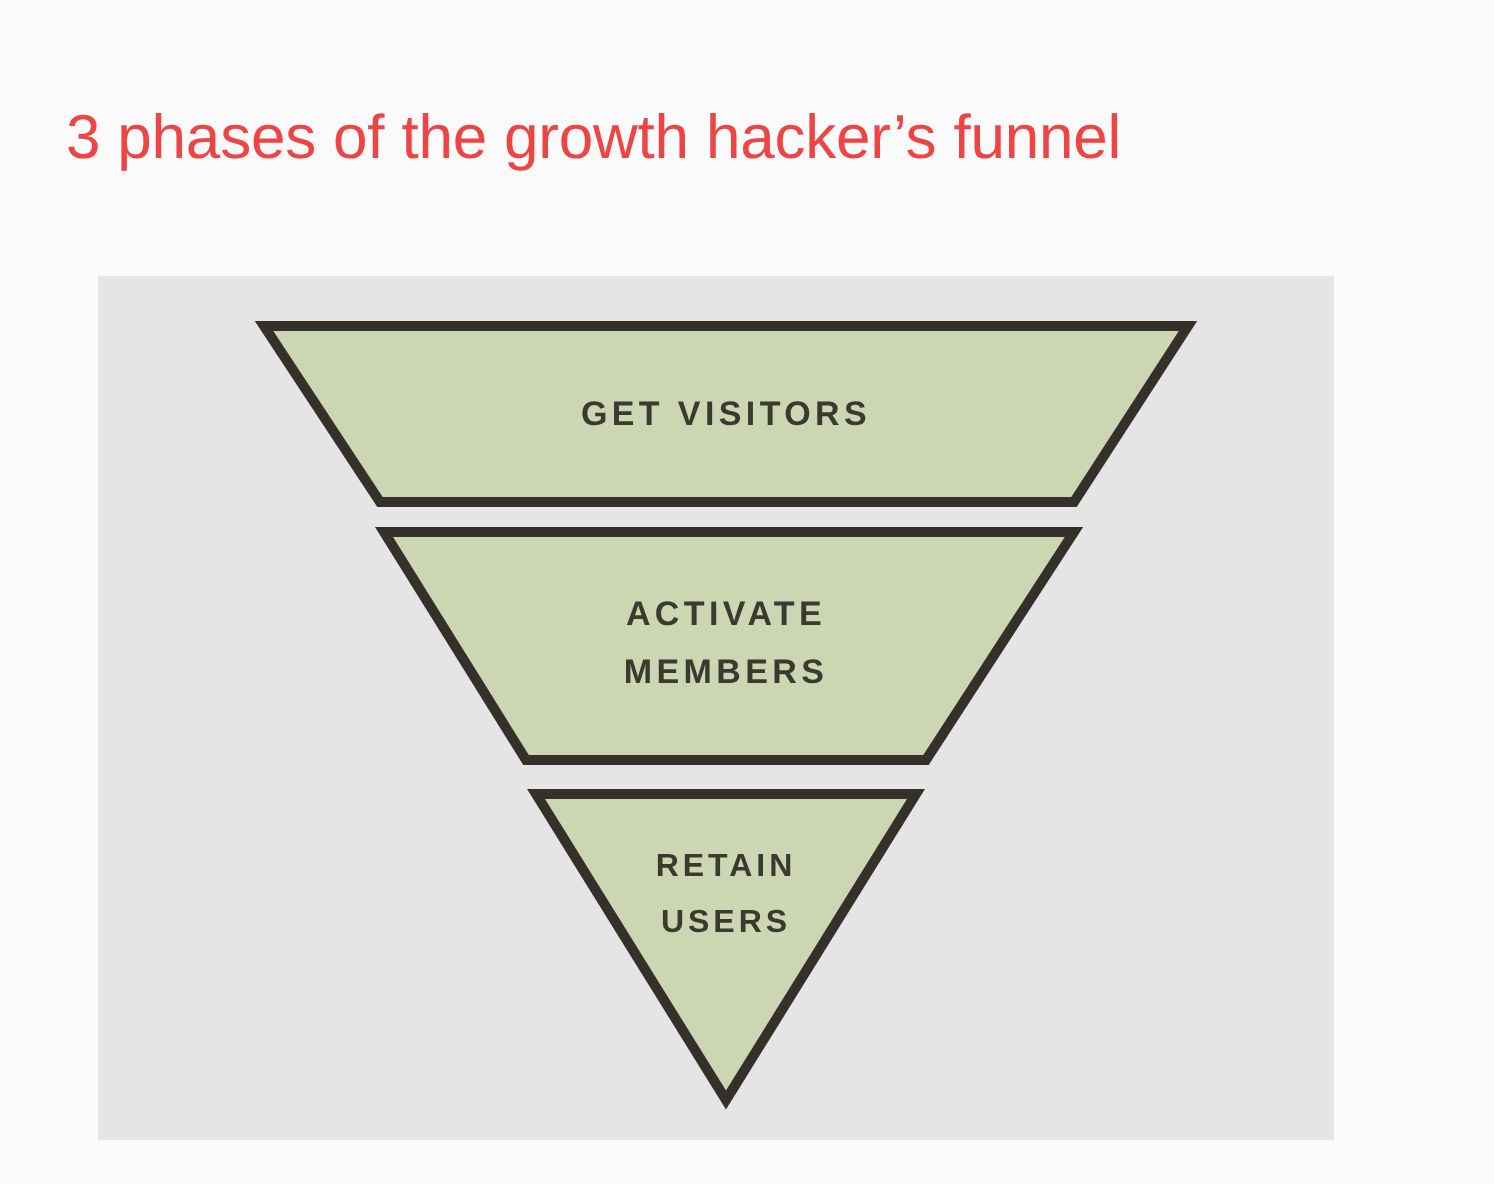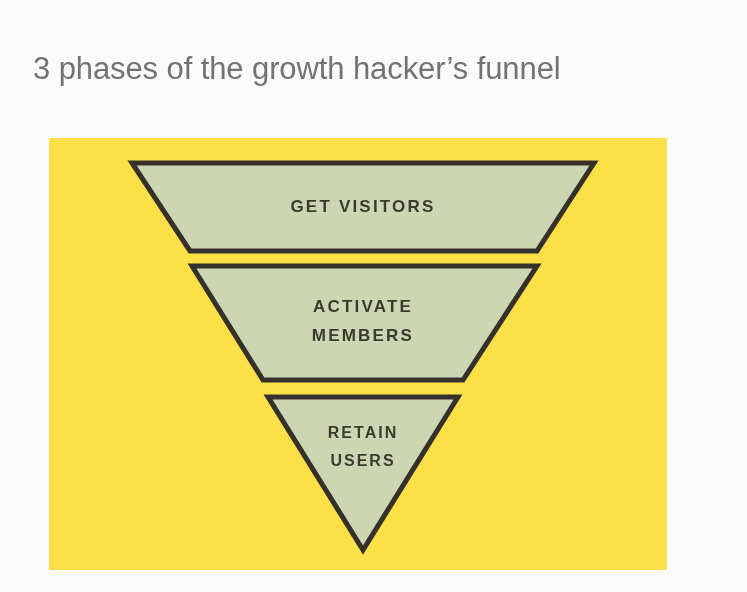--- a/index.html
+++ b/index.html
@@ -22,32 +22,32 @@
     top: 0;
     width: 747px;
     height: 96px;
     display: flex;
     align-items: center;
     padding-left: 33px;
     box-sizing: border-box;
     font-size: 31px;
     font-weight: 400;
     letter-spacing: -0.1px;
-    color: #737373;
+    color: #ef4444;
     white-space: nowrap;
   }
 
   
   .figure-panel {
     position: absolute;
     left: 49px;
     top: 138px;
     width: 618px;
     height: 432px;
-    background: #fde047;
+    background: #e5e5e5;
   }
 
   .funnel-svg {
     position: absolute;
     left: 0;
     top: 0;
     width: 618px;
     height: 432px;
     display: block;
   }

